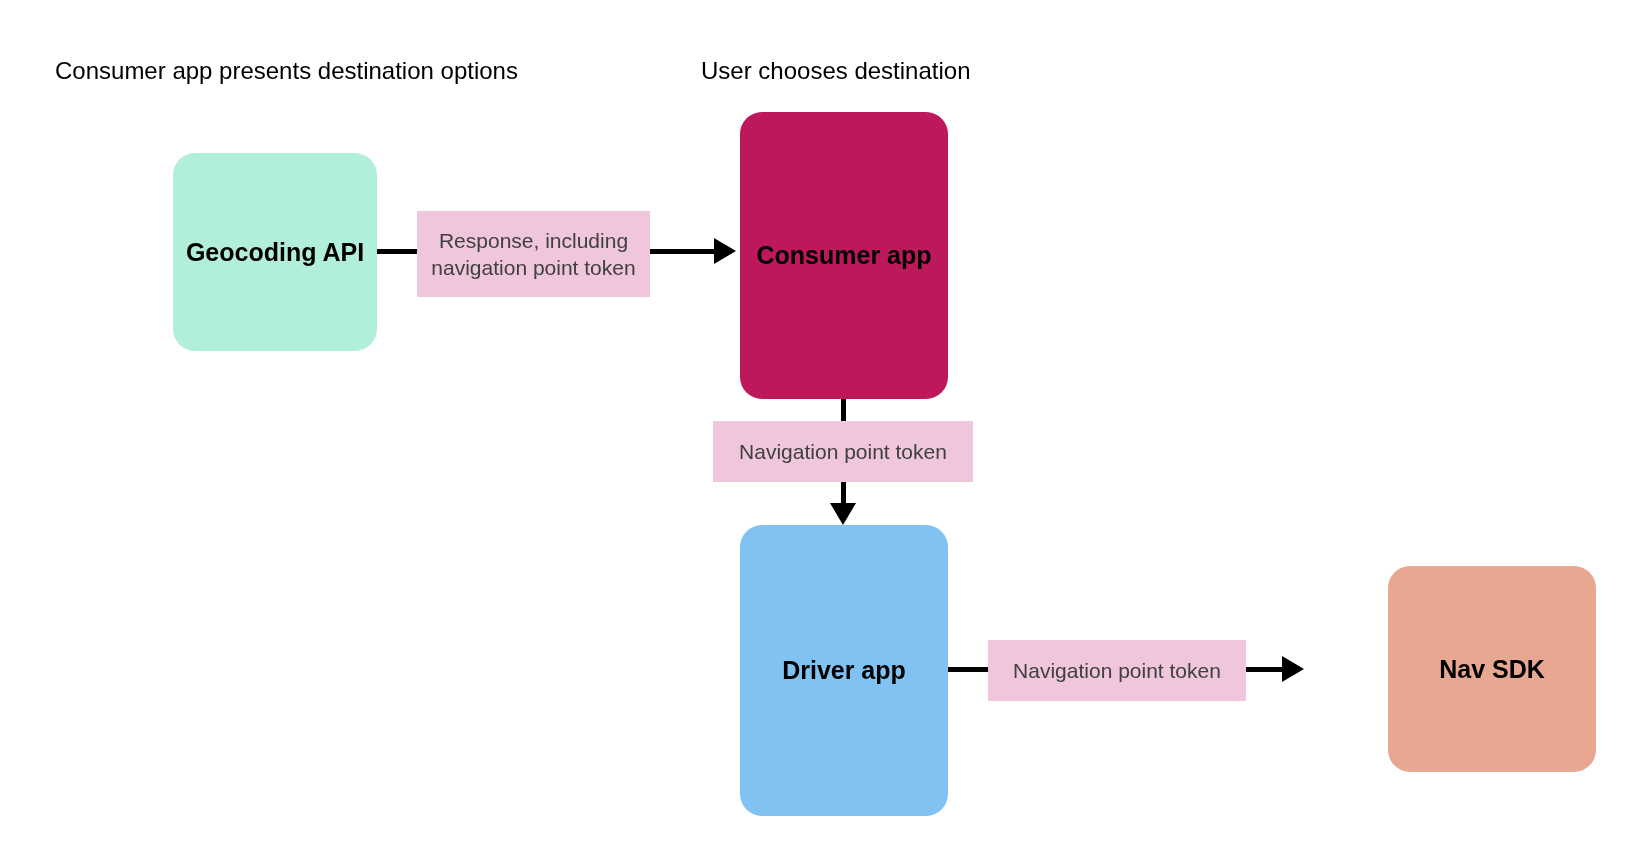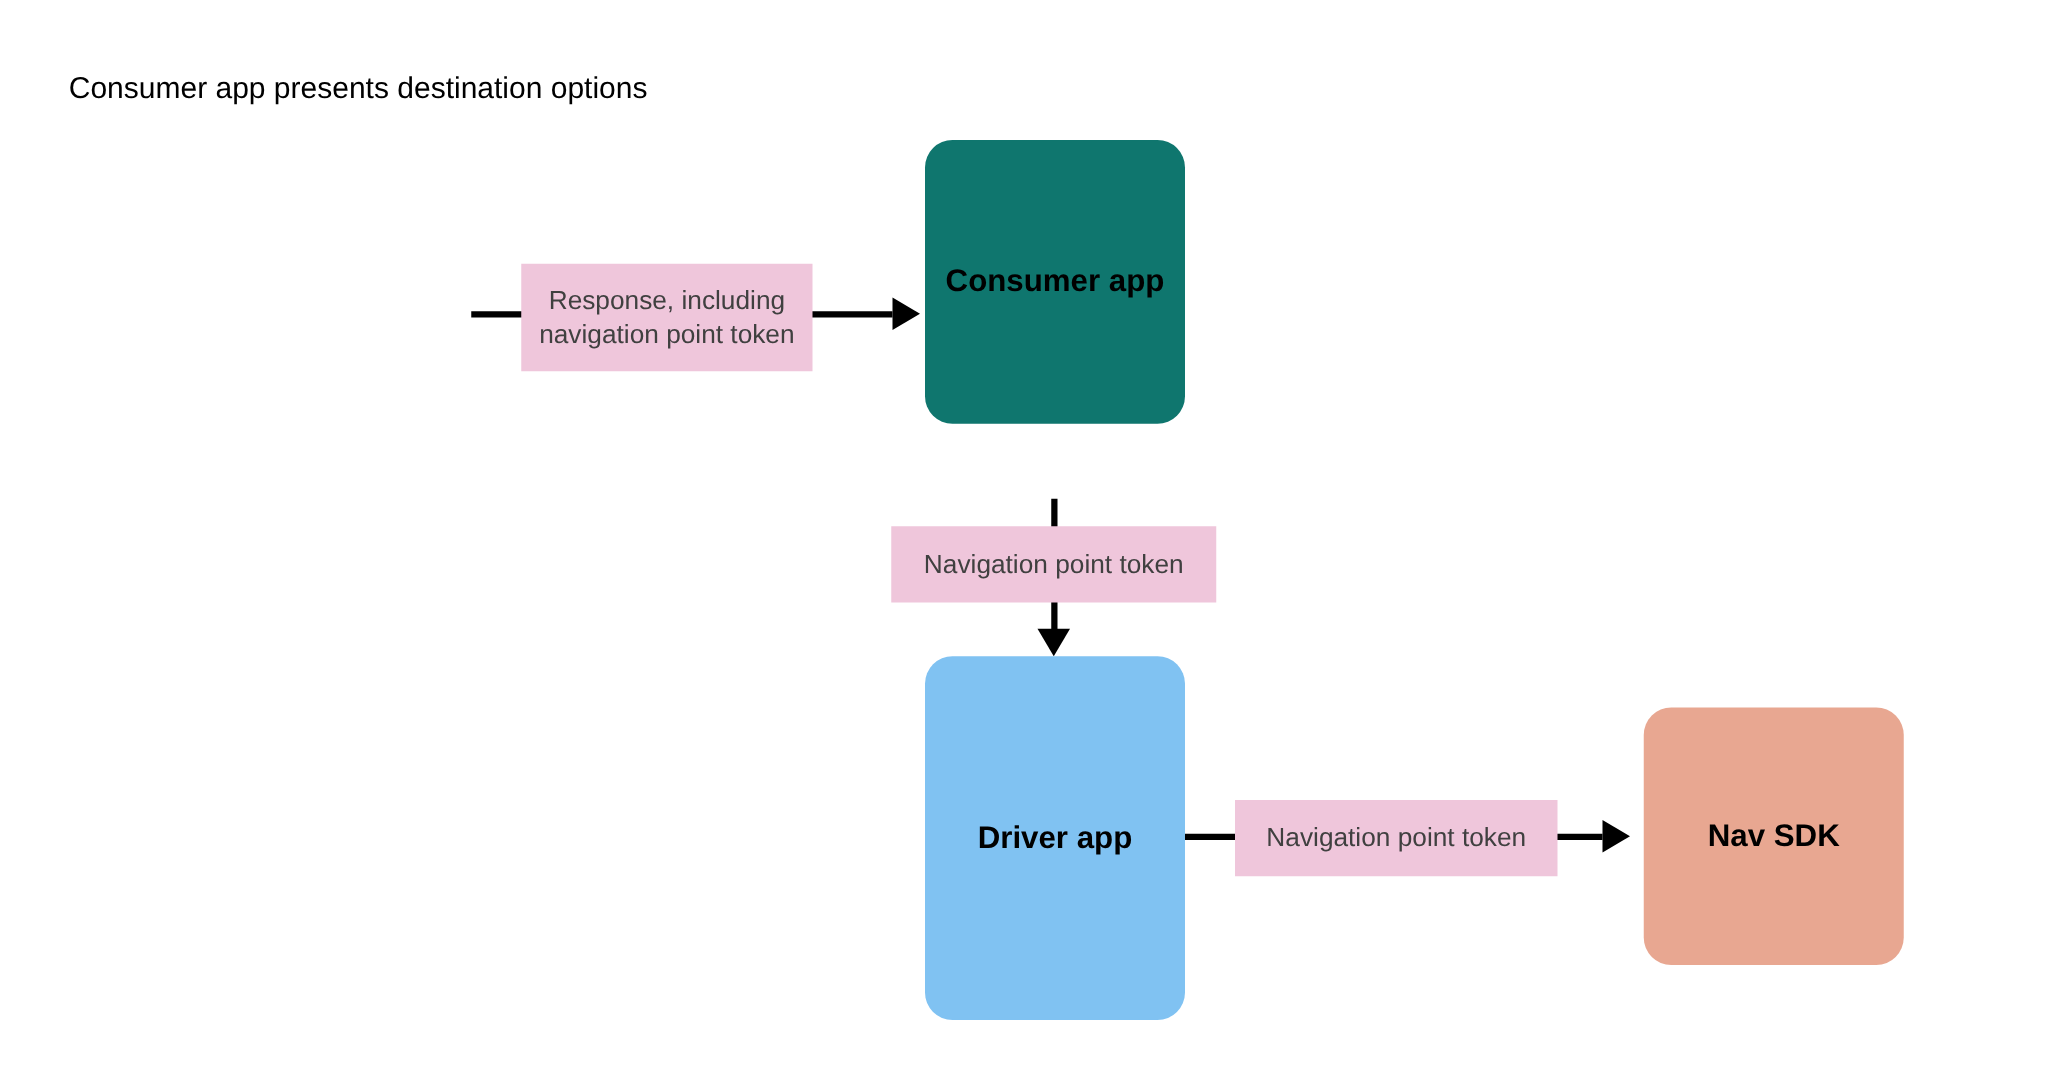--- a/index.html
+++ b/index.html
@@ -49,29 +49,29 @@
     font-weight: 700;
     color: #000000;
     text-align: center;
     white-space: nowrap;
   }
   #node-geocoding-api {
     left: 173px; top: 153px; width: 204px; height: 198px;
     background: #B2EFD9;
   }
   #node-consumer-app {
-    left: 740px; top: 112px; width: 208px; height: 227px;
-    background: #0f766e;
+    left: 740px; top: 112px; width: 208px; height: 287px;
+    background: #be185d;
   }
   #node-driver-app {
     left: 740px; top: 525px; width: 208px; height: 291px;
     background: #80C2F2;
   }
   #node-nav-sdk {
-    left: 1315px; top: 566px; width: 208px; height: 206px;
+    left: 1388px; top: 566px; width: 208px; height: 206px;
     background: #E8A791;
   }
 
   
   .connector-h {
     position: absolute;
     height: 5px;
     background: #000000;
   }
   .connector-v {
@@ -126,29 +126,33 @@
   #label-nav-token-driver-navsdk {
     left: 988px; top: 640px; width: 258px; height: 61px;
   }
 </style>
 </head>
 <body>
 
 <div id="canvas">
 
   <div class="col-header" id="header-consumer">Consumer app presents destination options</div>
+  <div class="col-header" id="header-user">User chooses destination</div>
 
   <div class="connector-h" id="line-geocoding-to-consumer"></div>
   <div class="connector-v" id="line-consumer-to-driver"></div>
   <div class="connector-h" id="line-driver-to-navsdk"></div>
 
   <div class="arrowhead right" id="arrowhead-to-consumer"></div>
   <div class="arrowhead down" id="arrowhead-to-driver"></div>
   <div class="arrowhead right" id="arrowhead-to-navsdk"></div>
 
+  <div class="node" id="node-geocoding-api">
+    <span class="node-label">Geocoding API</span>
+  </div>
 
   <div class="node" id="node-consumer-app">
     <span class="node-label">Consumer app</span>
   </div>
 
   <div class="node" id="node-driver-app">
     <span class="node-label">Driver app</span>
   </div>
 
   <div class="node" id="node-nav-sdk">

